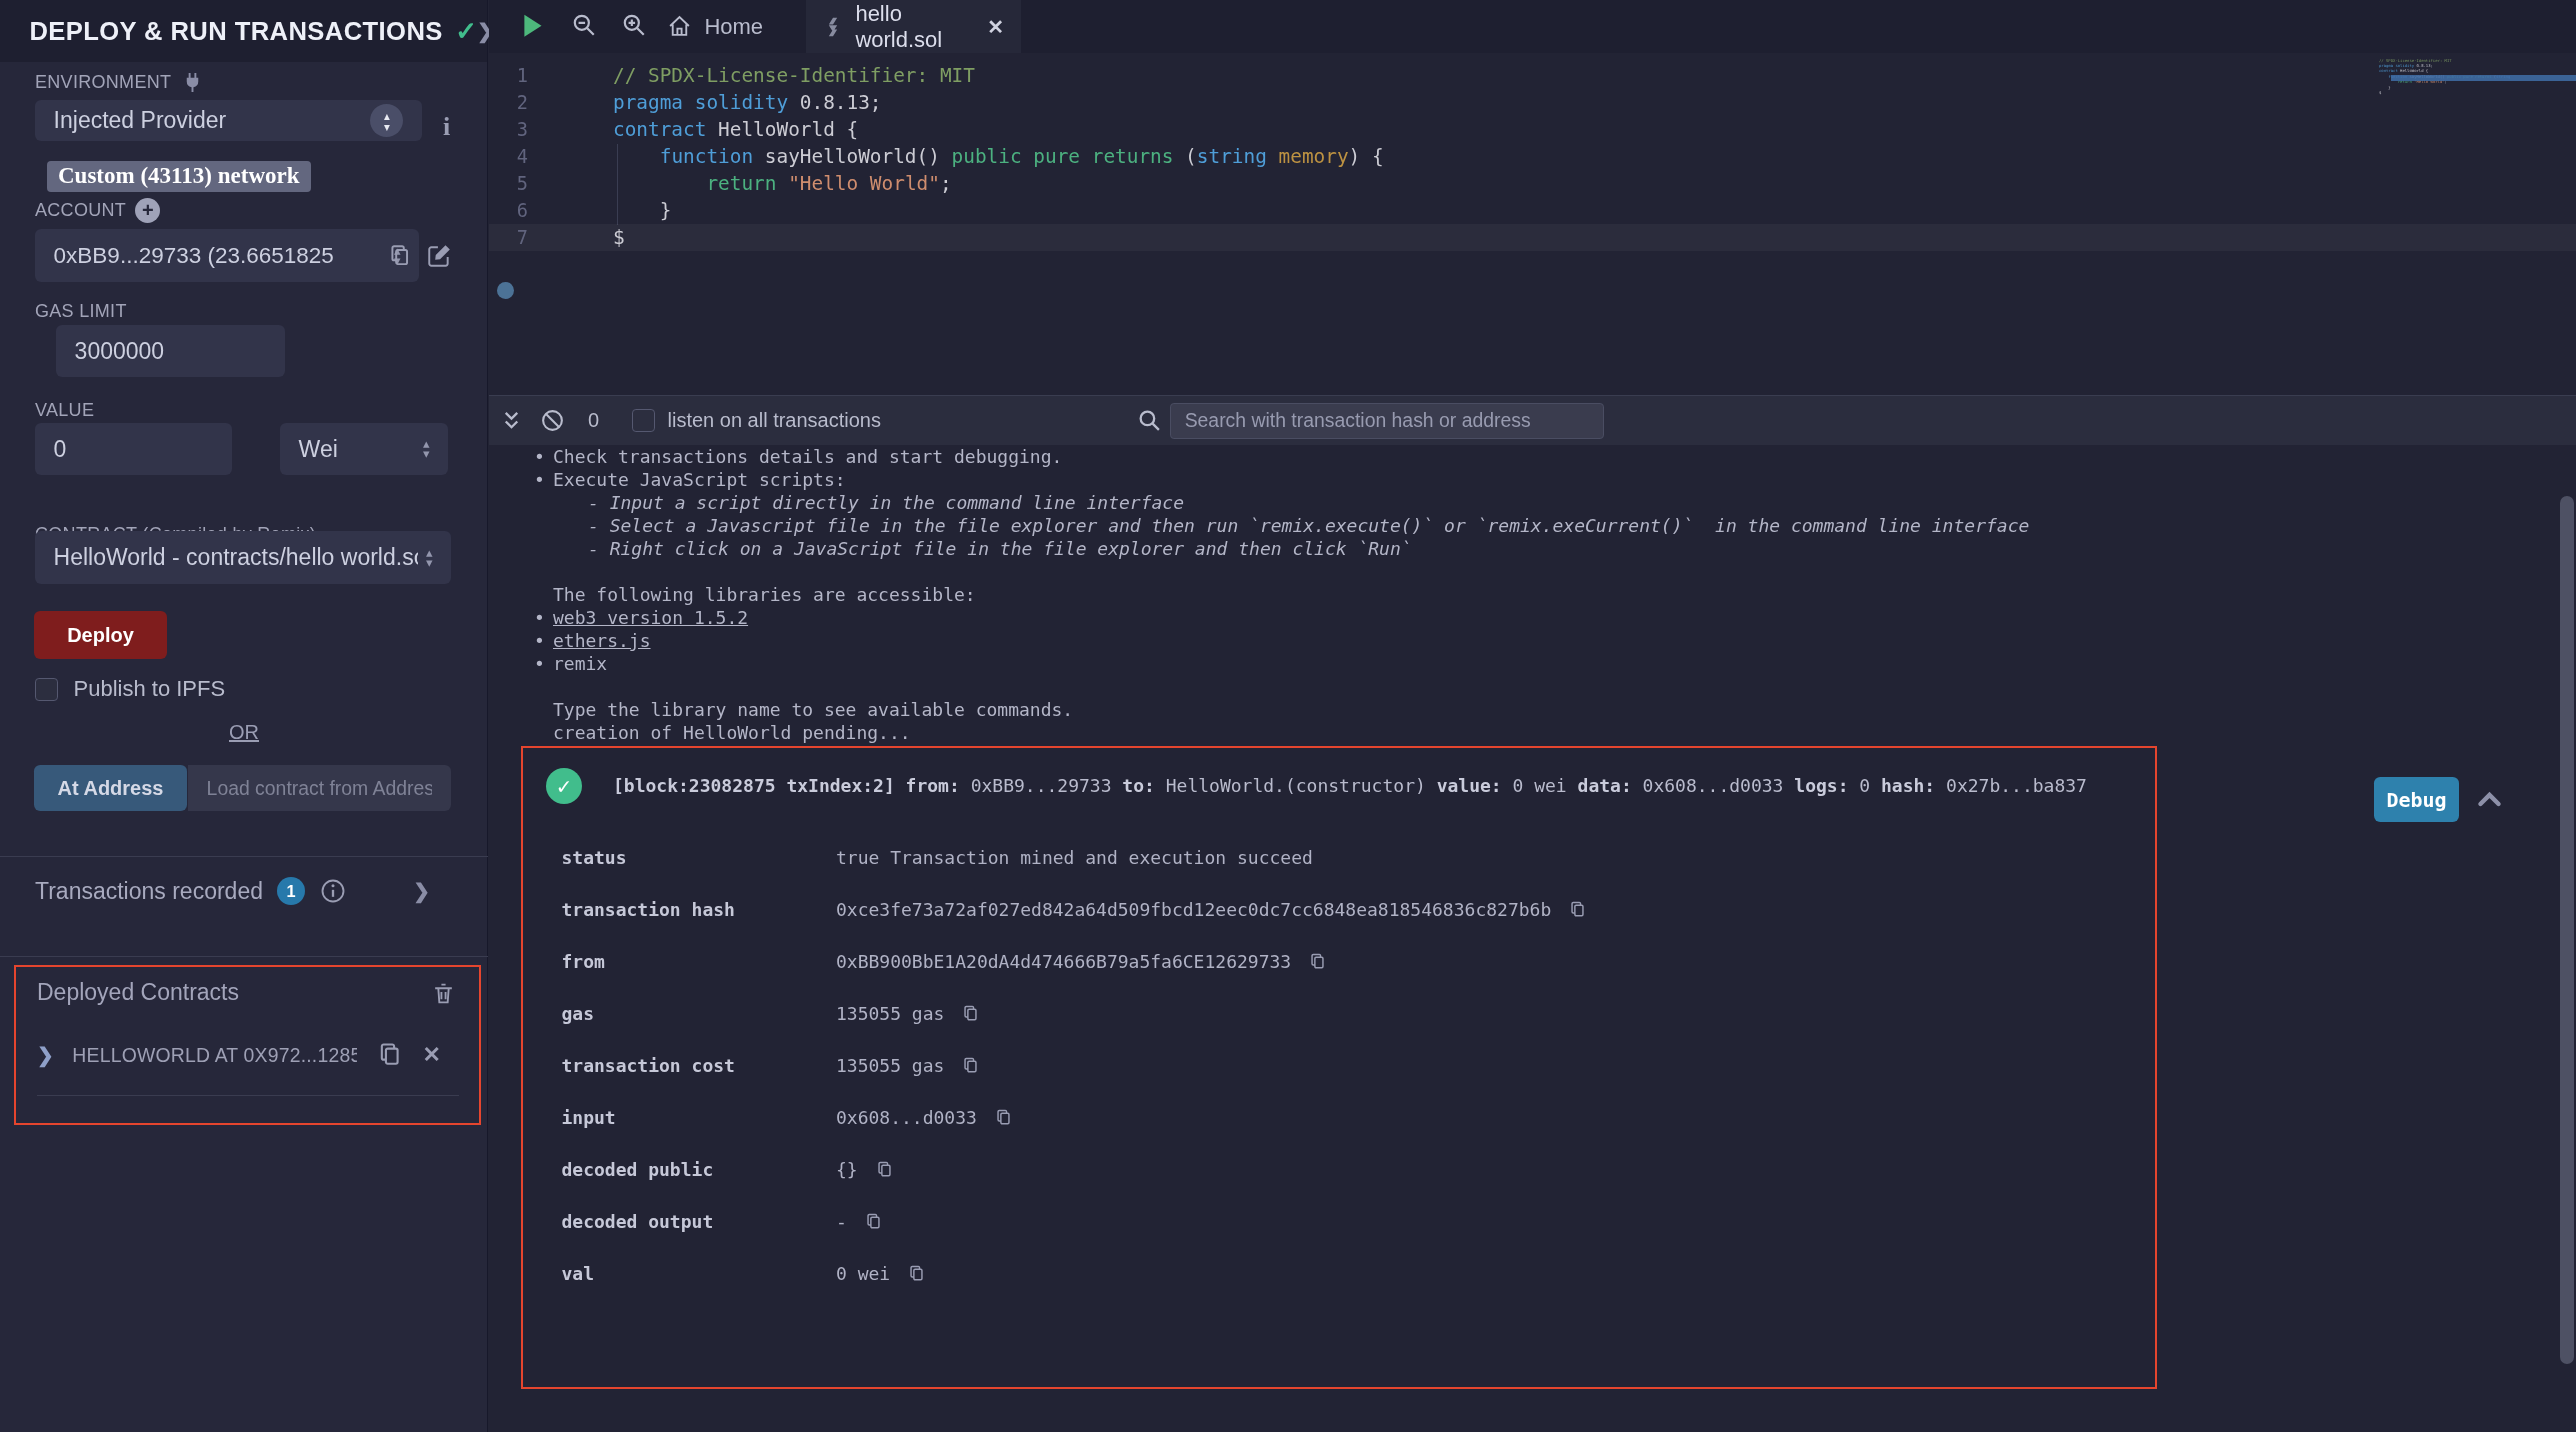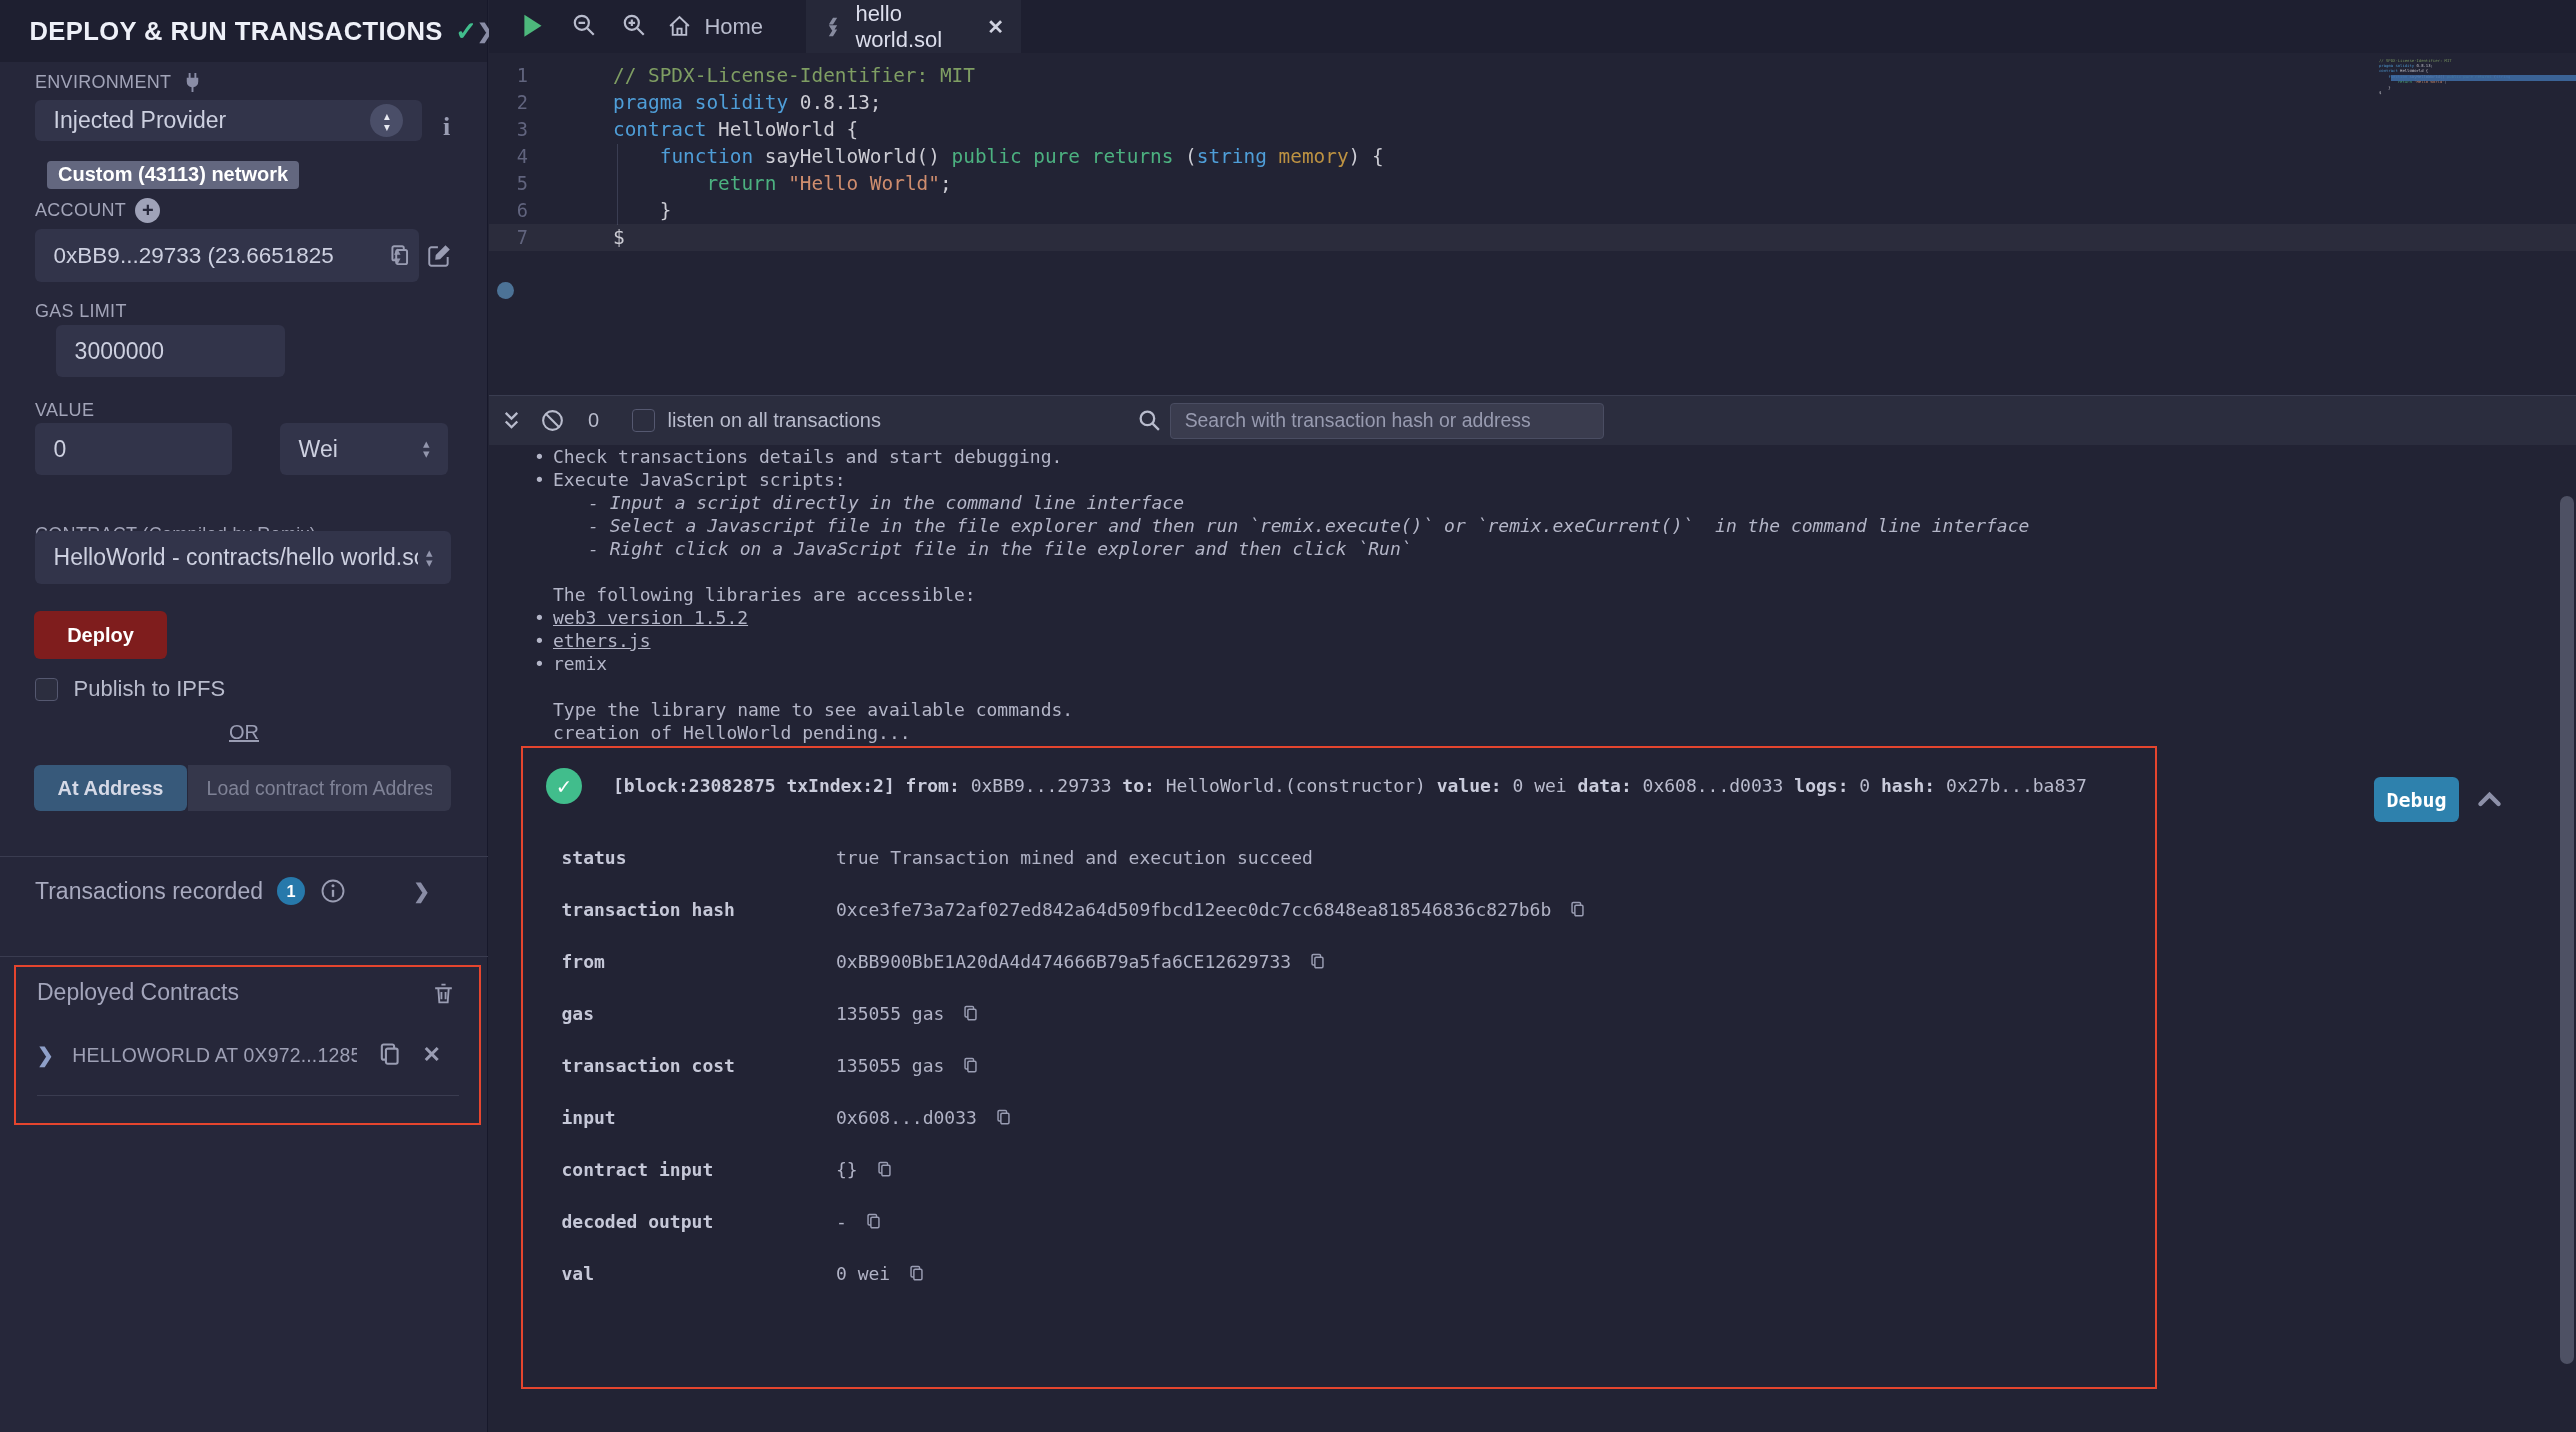--- a/index.html
+++ b/index.html
@@ -14,22 +14,22 @@
   .hdr-check { color:#41bd8c; font-size:26px; font-weight:bold; margin-left:12.4px; }
   .hdr-chev { margin-left:auto; color:#8a8da6; font-size:20px; font-weight:bold; }
 
   .sec-label { position:absolute; left:35px; font-size:18px; color:#a2a4b8; letter-spacing:0.3px; display:flex; align-items:center; gap:9.3px; }
   .sel, .inp { position:absolute; background:#32344a; border:none; border-radius:6.2px; color:#ccced e0;
                color:#cdd0e0; font-size:23px; display:flex; align-items:center; padding:0 18.6px; }
   input.inp { font-family:"Liberation Sans",sans-serif; }
   .spin { margin-left:auto; display:flex; flex-direction:column; line-height:10px; font-size:13px; color:#9396ad; }
   .spin-circle { margin-left:auto; width:33px; height:33px; border-radius:50%; background:#4a4e68; color:#e8eaf2;
                  display:flex; flex-direction:column; align-items:center; justify-content:center; line-height:11px; font-size:11.6px; }
-  .badge-net { position:absolute; left:47px; top:161px; background:#63677f; color:#fff; font-size:20px; font-weight:bold;
-               border-radius:3.9px; padding:2.3px 11px; }
+  .badge-net { position:absolute; left:47px; top:161px; background:#63677f; color:#fff; font-size:23px; font-weight:bold;
+               border-radius:3.9px; padding:2.3px 11px;font-family:Liberation Serif, serif; }
   .plus-circle { width:25px; height:25px; border-radius:50%; background:#9fa2b8; color:#26273a; font-size:20px; font-weight:bold;
                  display:flex; align-items:center; justify-content:center; }
   .icon-btn { color:#9a9db3; }
   .btn { position:absolute; border:none; border-radius:6.2px; font-size:20px; font-weight:bold; color:#fff;
          display:flex; align-items:center; justify-content:center; cursor:pointer; font-family:"Liberation Sans",sans-serif; }
   .btn-deploy { left:34px; top:611px; width:133px; height:48px; background:#7f1d1d; }
   .btn-ataddr { left:34px; top:765px; width:153px; height:46px; background:#37597a; color:#d5d9e6; z-index:2; }
   .inp-ataddr { left:188px; top:765px; width:263px; height:46px; background:#35374b; font-size:19.4px; color:#7f8296; border-radius:0 6.2px 6.2px 0; }
   .chkrow { position:absolute; display:flex; align-items:center; gap:15.5px; font-size:22px; color:#b9bccd; }
   .chkbox { width:23px; height:23px; border:1.5px solid #555870; border-radius:3.9px; background:#2c2e3f; }
@@ -397,21 +397,21 @@
             <span class="rlab">input</span>
             <span class="rval">0x608...d0033</span>
             <span class="rcopy">
               <svg viewBox="0 0 24 24" width="19.4" height="19.4" fill="none" stroke="currentColor" stroke-width="1.8">
                 <rect x="8.5" y="6.5" width="10" height="13" rx="1.5"></rect>
                 <path d="M15.5 6.5v-2c0-.8-.7-1.5-1.5-1.5H6.5C5.7 3 5 3.7 5 4.5v10c0 .8.7 1.5 1.5 1.5h2"></path>
               </svg>
             </span>
           </div>
           <div class="rrow">
-            <span class="rlab">contract input</span>
+            <span class="rlab">decoded public</span>
             <span class="rval">{}</span>
             <span class="rcopy">
               <svg viewBox="0 0 24 24" width="19.4" height="19.4" fill="none" stroke="currentColor" stroke-width="1.8">
                 <rect x="8.5" y="6.5" width="10" height="13" rx="1.5"></rect>
                 <path d="M15.5 6.5v-2c0-.8-.7-1.5-1.5-1.5H6.5C5.7 3 5 3.7 5 4.5v10c0 .8.7 1.5 1.5 1.5h2"></path>
               </svg>
             </span>
           </div>
           <div class="rrow">
             <span class="rlab">decoded output</span>

